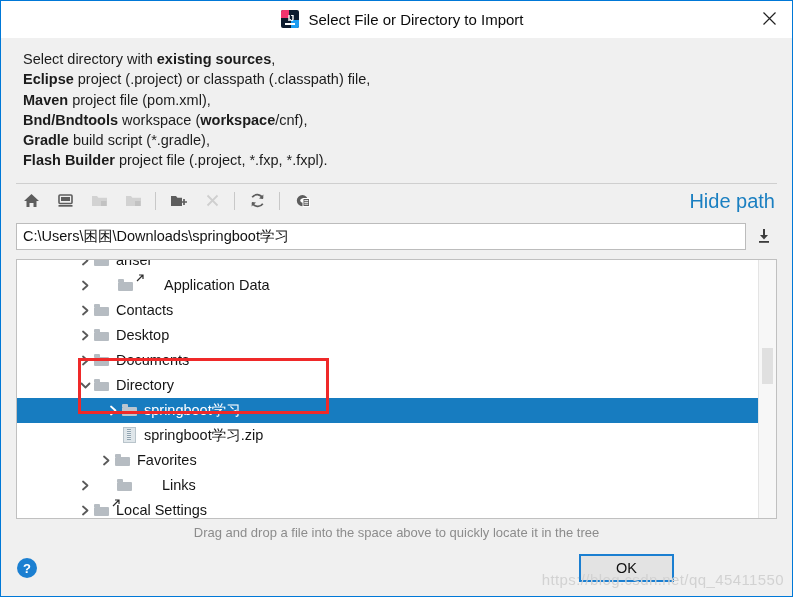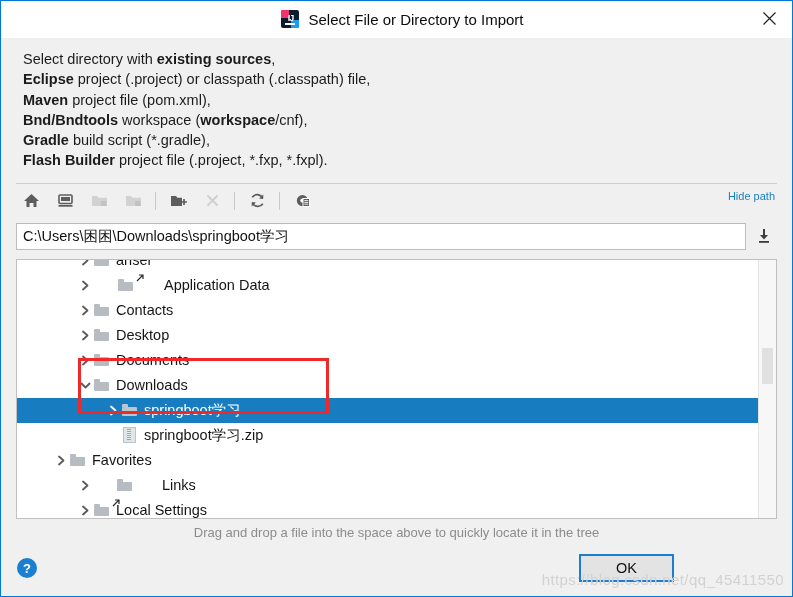--- a/index.html
+++ b/index.html
@@ -30,21 +30,21 @@
   
   .desc{padding:11px 0 6px 22px;font-size:14.5px;line-height:20.3px;color:#1c1c1c;}
   .desc b{font-weight:bold;}
 
   
   .toolbar{height:34px;margin:6px 15px 0 15px;border-top:1px solid #cfcfcf;
            display:flex;align-items:center;position:relative;}
   .tb-btn{width:30px;height:26px;display:flex;align-items:center;justify-content:center;
           margin-right:4px;cursor:default;}
   .tb-sep{width:1px;height:18px;background:#c8c8c8;margin:0 7px 0 3px;}
-  .hide-path{position:absolute;right:2px;top:6px;color:#1a7fc1;font-size:11px;cursor:pointer;}
+  .hide-path{position:absolute;right:2px;top:6px;color:#1a7fc1;font-size:20px;cursor:pointer;}
 
   
   .pathrow{margin:5px 15px 0 15px;display:flex;align-items:center;}
   .path-input{flex:1;height:25px;border:1px solid #bcbcbc;background:#fff;
               display:flex;align-items:center;padding:0 6px;font-size:14.5px;color:#111;
               font-family:"Liberation Sans","DejaVu Sans",sans-serif;}
   .path-dl{width:26px;display:flex;align-items:center;justify-content:center;margin-left:5px;cursor:default;}
 
   
   .treewrap{margin:9px 15px 0 15px;height:258px;border:1px solid #c0c0c0;background:#fff;
@@ -273,21 +273,21 @@
               <svg width="11" height="9" viewBox="0 0 11 9">
                 <path d="M1.5 2.5 L5.5 6.5 L9.5 2.5" stroke="#5a5a5a" stroke-width="1.8" fill="none" stroke-linecap="round" stroke-linejoin="round"></path>
               </svg>
             </span>
             <span class="ficon">
               <span class="folder">
                 <span class="tab"></span>
                 <span class="body"></span>
               </span>
             </span>
-            <span class="label">Downloads</span>
+            <span class="label">Directory</span>
           </div>
           <div class="row sel" style="padding-left: 88px;">
             <span class="arrow">
               <svg width="9" height="11" viewBox="0 0 9 11">
                 <path d="M2 1.5 L6.5 5.5 L2 9.5" stroke="#ffffff" stroke-width="1.8" fill="none" stroke-linecap="round" stroke-linejoin="round"></path>
               </svg>
             </span>
             <span class="ficon">
               <span class="folder">
                 <span class="tab"></span>
@@ -296,21 +296,21 @@
             </span>
             <span class="label">springboot学习</span>
           </div>
           <div class="row" style="padding-left: 88px;">
             <span class="arrow"></span>
             <span class="ficon">
               <span class="zipicon"></span>
             </span>
             <span class="label">springboot学习.zip</span>
           </div>
-          <div class="row" style="padding-left: 36px;">
+          <div class="row" style="padding-left: 81px;">
             <span class="arrow">
               <svg width="9" height="11" viewBox="0 0 9 11">
                 <path d="M2 1.5 L6.5 5.5 L2 9.5" stroke="#5a5a5a" stroke-width="1.8" fill="none" stroke-linecap="round" stroke-linejoin="round"></path>
               </svg>
             </span>
             <span class="ficon">
               <span class="folder">
                 <span class="tab"></span>
                 <span class="body"></span>
               </span>

